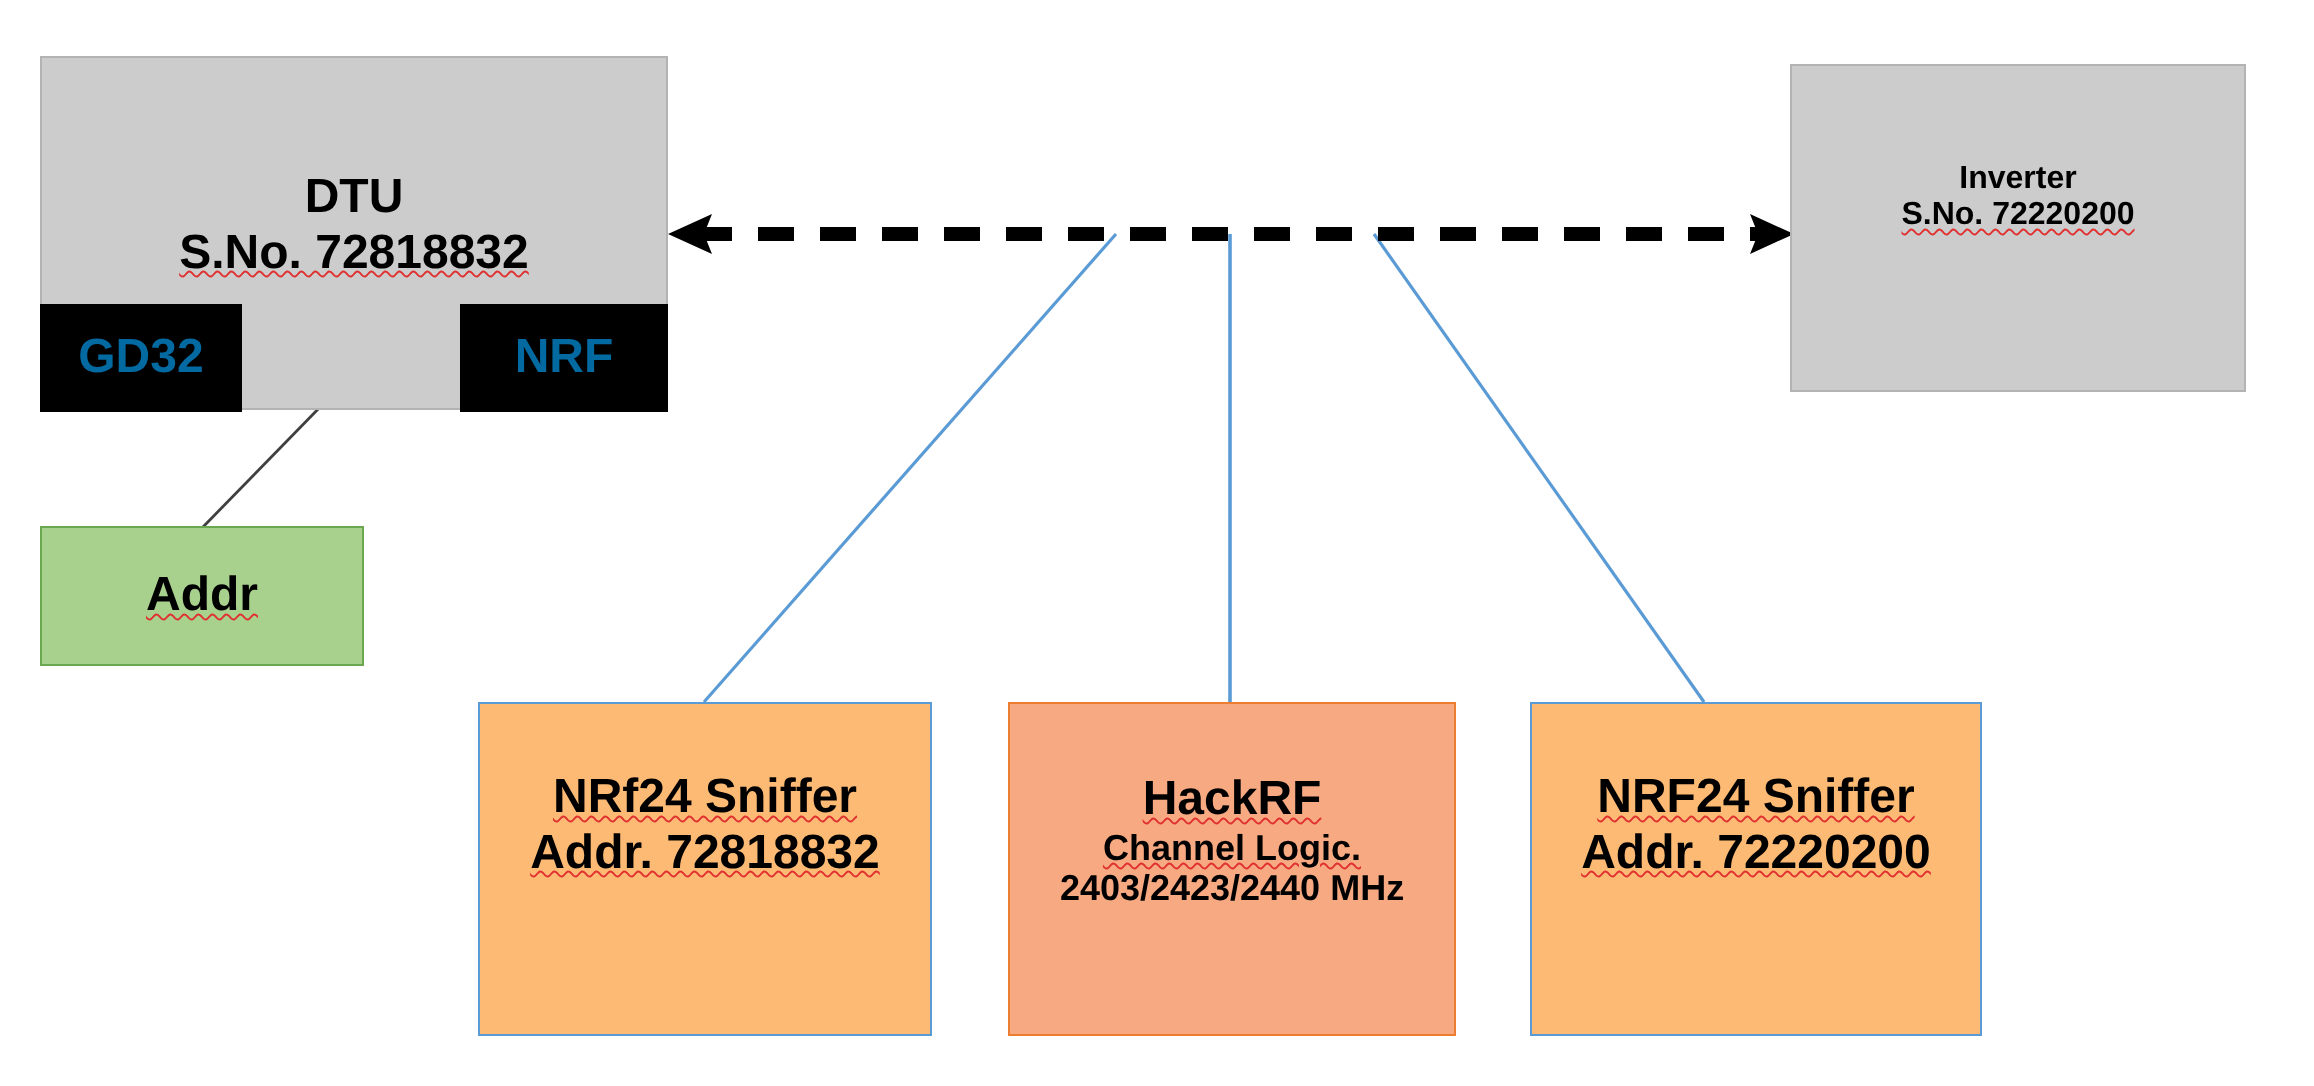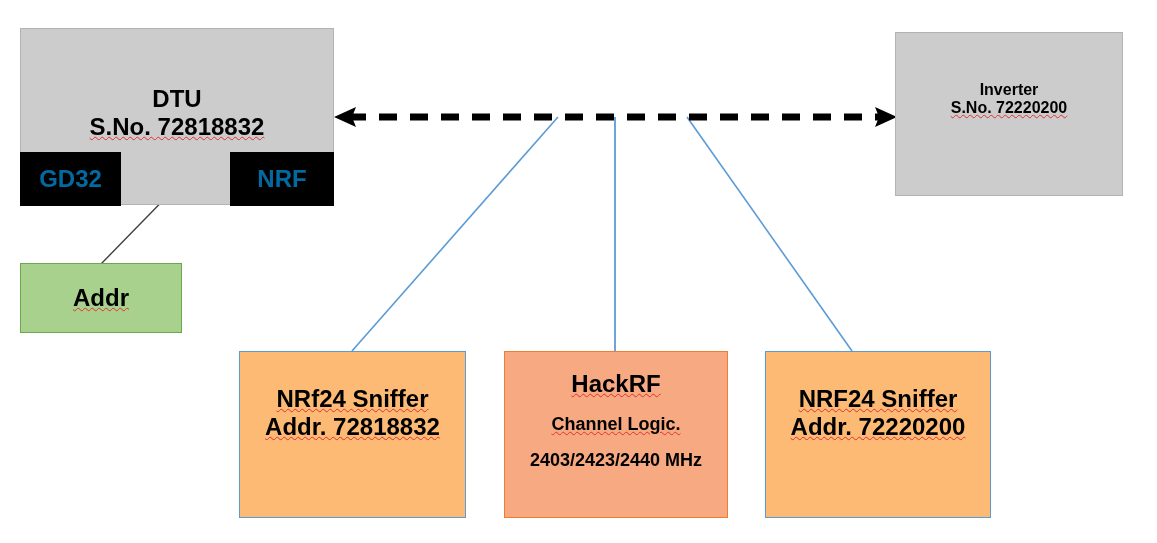--- a/index.html
+++ b/index.html
@@ -83,21 +83,20 @@
   .blue-box {
     background: #fdba74;
     border: 1px solid #5b9bd5;
     font-size: 24px;
     padding-bottom: 44px;
   }
   .orange-box {
     background: #f7a981;
     border: 1px solid #ed7d31;
     padding-bottom: 28px;
-    gap: 16px;
   }
   #sniffer-left  { left: 239px; top: 351px; width: 227px; height: 167px; }
   #hackrf-box    { left: 504px; top: 351px; width: 224px; height: 167px; }
   #sniffer-right { left: 765px; top: 351px; width: 226px; height: 167px; }
   .hackrf-title { font-size: 24px; }
   .hackrf-sub   { font-size: 18px; }
 
   
   #connectors {
     position: absolute;

